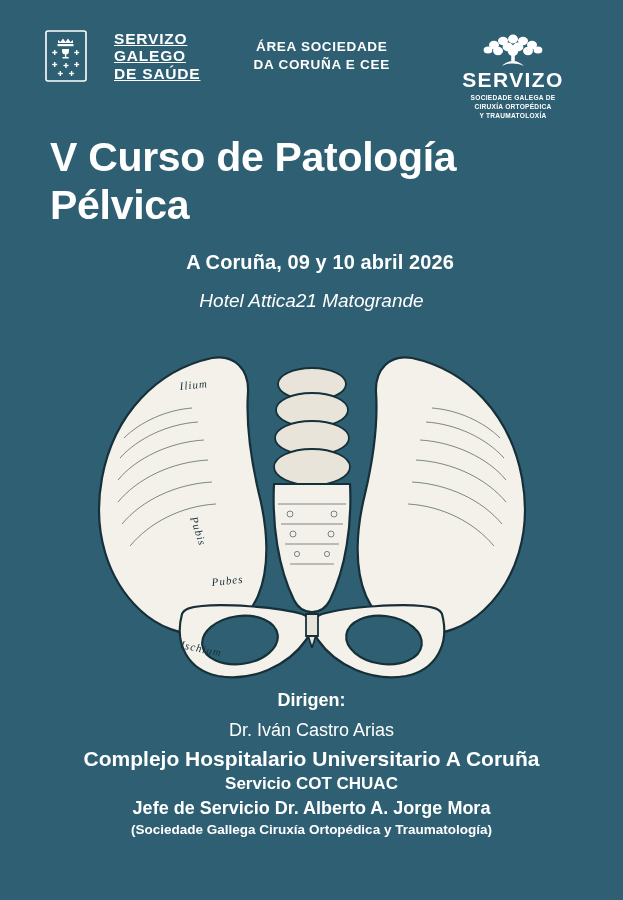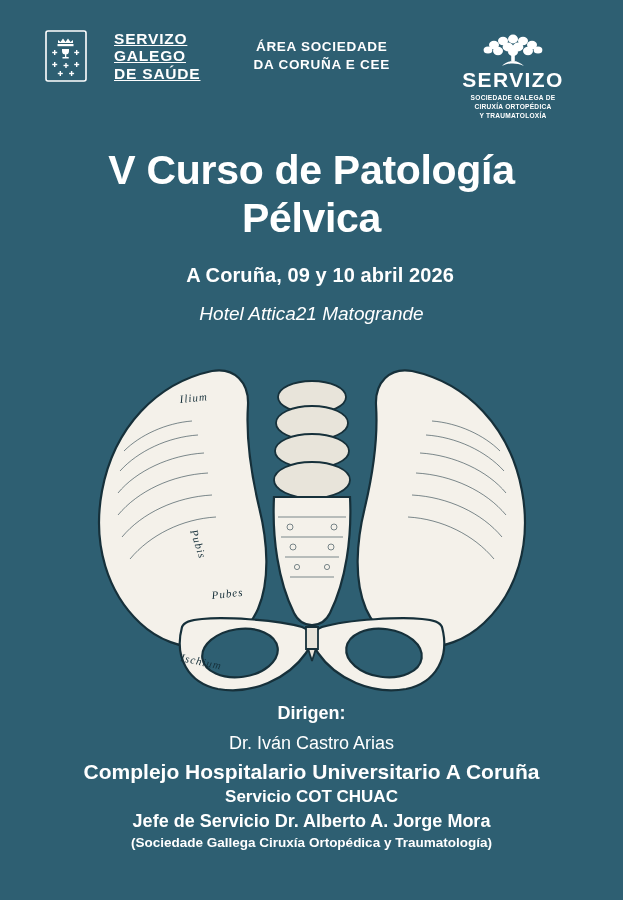--- a/index.html
+++ b/index.html
@@ -74,22 +74,21 @@
   .sogacot-sub {
     font-size: 6.6px;
     font-weight: 700;
     line-height: 1.35;
     letter-spacing: 0.25px;
     margin-top: 2px;
   }
 
   
   .title-block {
-    text-align: center;
-    margin-top: 25px;
+    margin-top: 12px;
   }
   .title {
     font-size: 41px;
     font-weight: 700;
     line-height: 1.18;
     letter-spacing: -0.3px;
     padding: 0 50px;
   }
   .subtitle-block {
     text-align: center;

